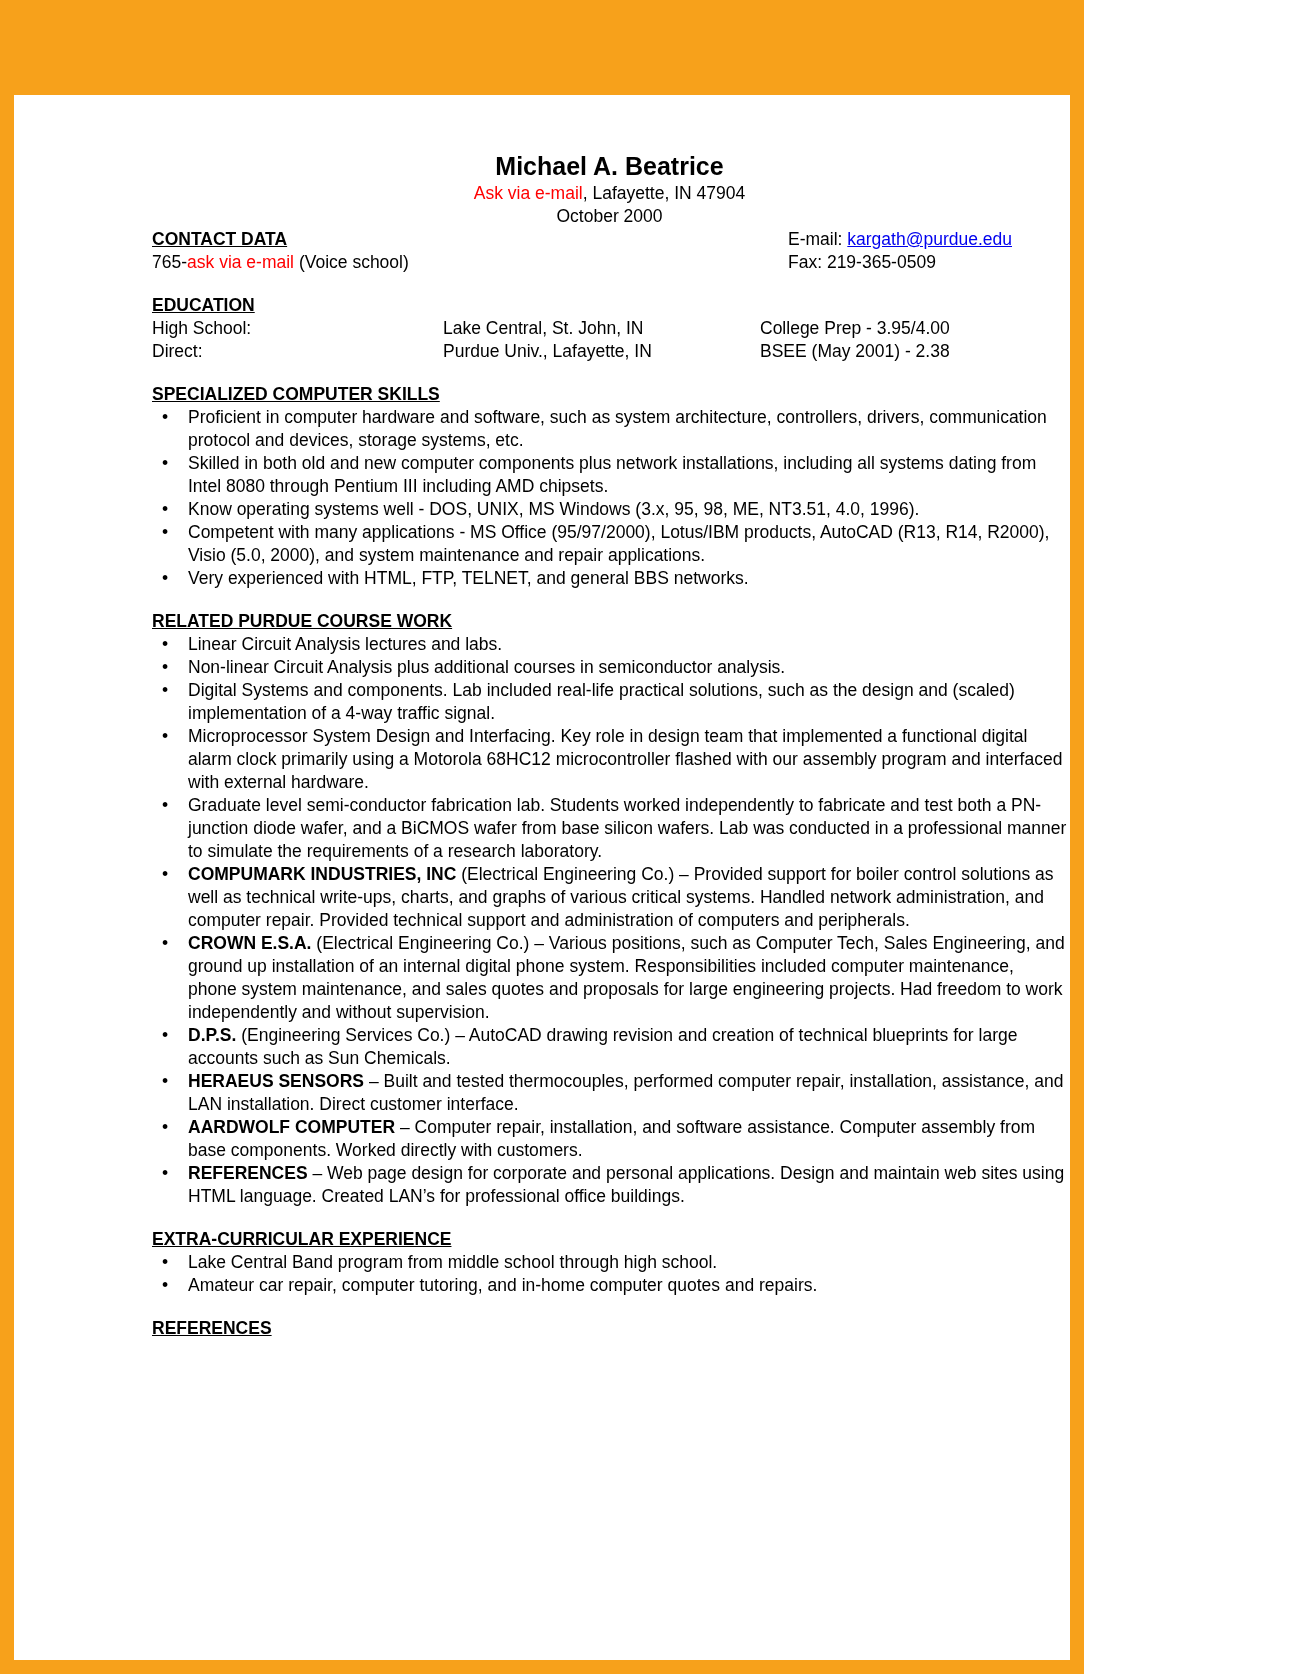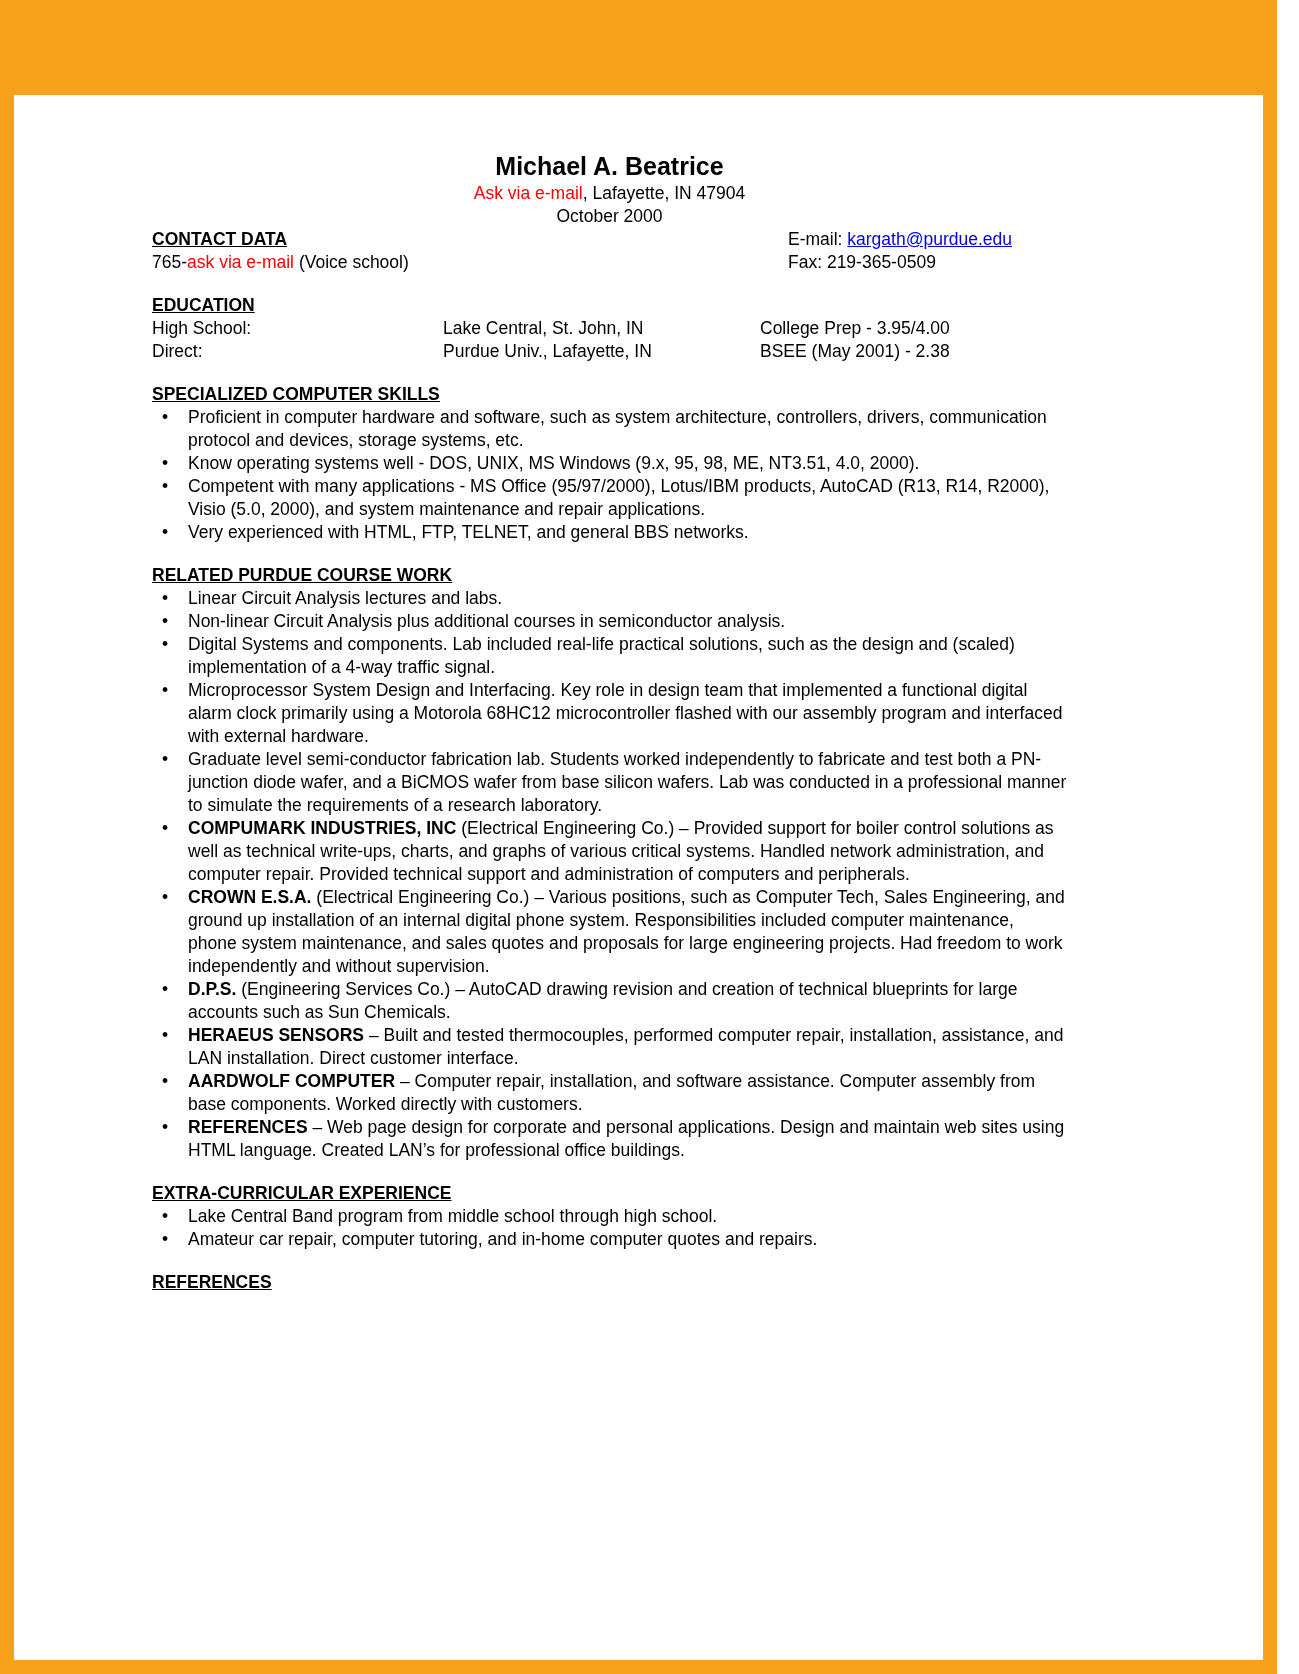--- a/index.html
+++ b/index.html
@@ -2,21 +2,21 @@
 <html><head>
 <meta charset="utf-8">
 <style>
   html, body { margin: 0; padding: 0; }
   body {
     width: 1299px; height: 1674px;
     background: #ffffff;
     font-family: "Liberation Sans", "DejaVu Sans", sans-serif;
   }
   .frame {
-    width: 1277px; height: 1674px;
+    width: 1084px; height: 1674px;
     box-sizing: border-box;
     background: #F7A11B;
     padding: 95px 14px 14px 14px;
   }
   .page {
     width: 100%; height: 100%;
     background: #ffffff;
     position: relative;
     overflow: hidden;
   }
@@ -103,21 +103,22 @@
       </div>
       <div class="edu-row">
         <span>Direct:</span>
         <span>Purdue Univ., Lafayette, IN</span>
         <span>BSEE (May 2001) - 2.38</span>
       </div>
 
       <div class="heading">SPECIALIZED COMPUTER SKILLS</div>
       <ul class="bullets">
         <li>Proficient in computer hardware and software, such as system architecture, controllers, drivers, communication protocol and devices, storage systems, etc.</li>
-        <li>Know operating systems well - DOS, UNIX, MS Windows (9.x, 95, 98, ME, NT3.51, 4.0, 2000).</li>
+        <li>Skilled in both old and new computer components plus network installations, including all systems dating from Intel 8080 through Pentium III including AMD chipsets.</li>
+        <li>Know operating systems well - DOS, UNIX, MS Windows (3.x, 95, 98, ME, NT3.51, 4.0, 1996).</li>
         <li>Competent with many applications - MS Office (95/97/2000), Lotus/IBM products, AutoCAD (R13, R14, R2000), Visio (5.0, 2000), and system maintenance and repair applications.</li>
         <li>Very experienced with HTML, FTP, TELNET, and general BBS networks.</li>
       </ul>
 
       <div class="heading">RELATED PURDUE COURSE WORK</div>
       <ul class="bullets">
         <li>Linear Circuit Analysis lectures and labs.</li>
         <li>Non-linear Circuit Analysis plus additional courses in semiconductor analysis.</li>
         <li>Digital Systems and components.  Lab included real-life practical solutions, such as the design and (scaled) implementation of a 4-way traffic signal.</li>
         <li>Microprocessor System Design and Interfacing.  Key role in design team that implemented a functional digital alarm clock primarily using a Motorola 68HC12 microcontroller flashed with our assembly program and interfaced with external hardware.</li>

